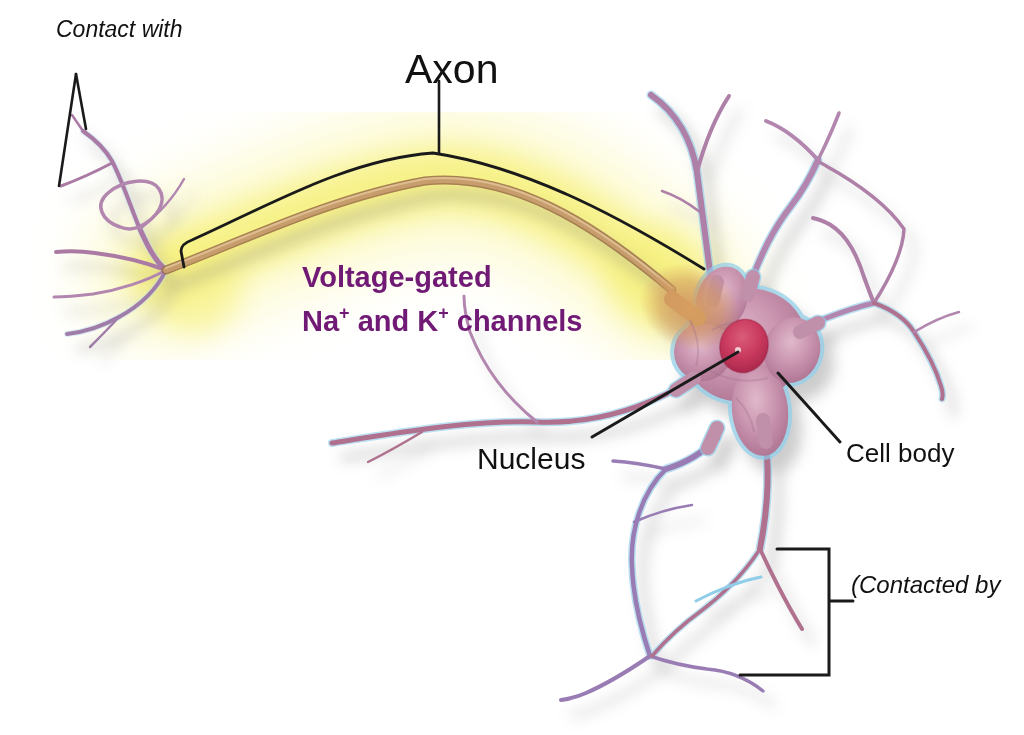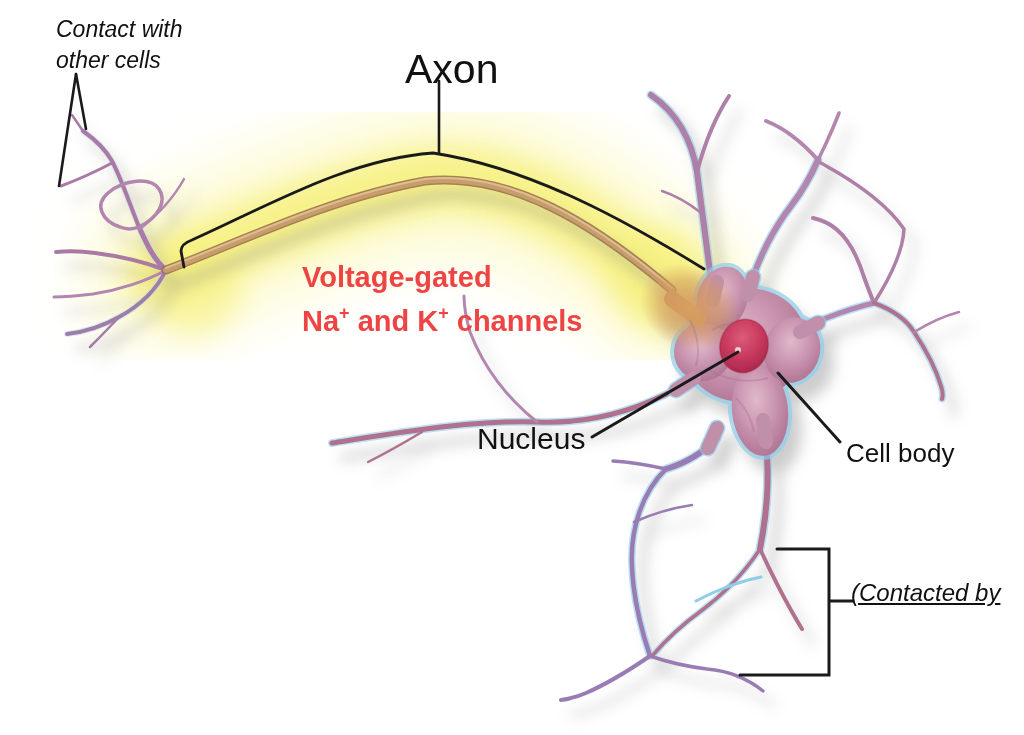--- a/index.html
+++ b/index.html
@@ -2,26 +2,26 @@
 <html><head>
 <meta charset="utf-8">
 <style>
   html,body{margin:0;padding:0;background:#ffffff;}
   .stage{position:relative;width:1024px;height:735px;background:#ffffff;overflow:hidden;
          font-family:"Liberation Sans", sans-serif;color:#111;}
   .stage svg{position:absolute;left:0;top:0;}
   .lbl{position:absolute;white-space:nowrap;}
   .lbl-contact{left:56px;top:14px;font-size:23px;font-style:italic;line-height:31px;}
   .lbl-axon{left:405px;top:46px;font-size:41px;}
-  .lbl-channels{left:302px;top:259px;font-size:29px;font-weight:bold;color:#ef4444;line-height:37px;}
+  .lbl-channels{left:302px;top:259px;font-size:29px;font-weight:bold;color:#701a75;line-height:37px;}
   .lbl-channels sup{font-size:0.62em;position:relative;top:-0.05em;}
-  .lbl-nucleus{left:477px;top:422px;font-size:30px;}
+  .lbl-nucleus{left:477px;top:442px;font-size:30px;}
   .lbl-cellbody{left:846px;top:438px;font-size:26px;}
   .lbl-dendrites{left:851px;top:564px;font-size:32px;}
-  .lbl-dendrites .sub{font-size:24px;font-style:italic;line-height:30px;margin-top:14px;text-decoration:underline;}
+  .lbl-dendrites .sub{font-size:24px;font-style:italic;line-height:30px;margin-top:6px;}
 </style>
 </head>
 <body>
 
 <div class="stage">
 
 <svg width="1024" height="735" viewBox="0 0 1024 735">
   <defs>
     <filter id="blurBig" x="-60%" y="-60%" width="220%" height="220%">
           <feGaussianBlur stdDeviation="28"></feGaussianBlur>
@@ -173,21 +173,20 @@
     <path d="M 439,81 L 439,153" stroke-width="2.6"></path>
     <path d="M 184,267 L 181,251 Q 181,244 192,240 C 268,206 348,159 433,153 C 532,168 628,222 704,269" stroke-width="2.8"></path>
     <path d="M 592,437 L 738,352" stroke-width="3"></path>
     <path d="M 778,373 L 840,442" stroke-width="3"></path>
     <path d="M 777,549 L 829,549 L 829,675 L 740,675 M 829,601 L 853,601" stroke-width="3"></path>
   </g>
 </svg>
 
 <div class="lbl lbl-contact">
   <div>Contact with</div>
-  <div>other cells</div>
 </div>
 
 <div class="lbl lbl-axon">Axon</div>
 
 <div class="lbl lbl-channels">
   <div>Voltage-gated</div>
   <div>
     <span>Na</span><sup>+</sup><span> and K</span><sup>+</sup><span> channels</span>
   </div>
 </div>

